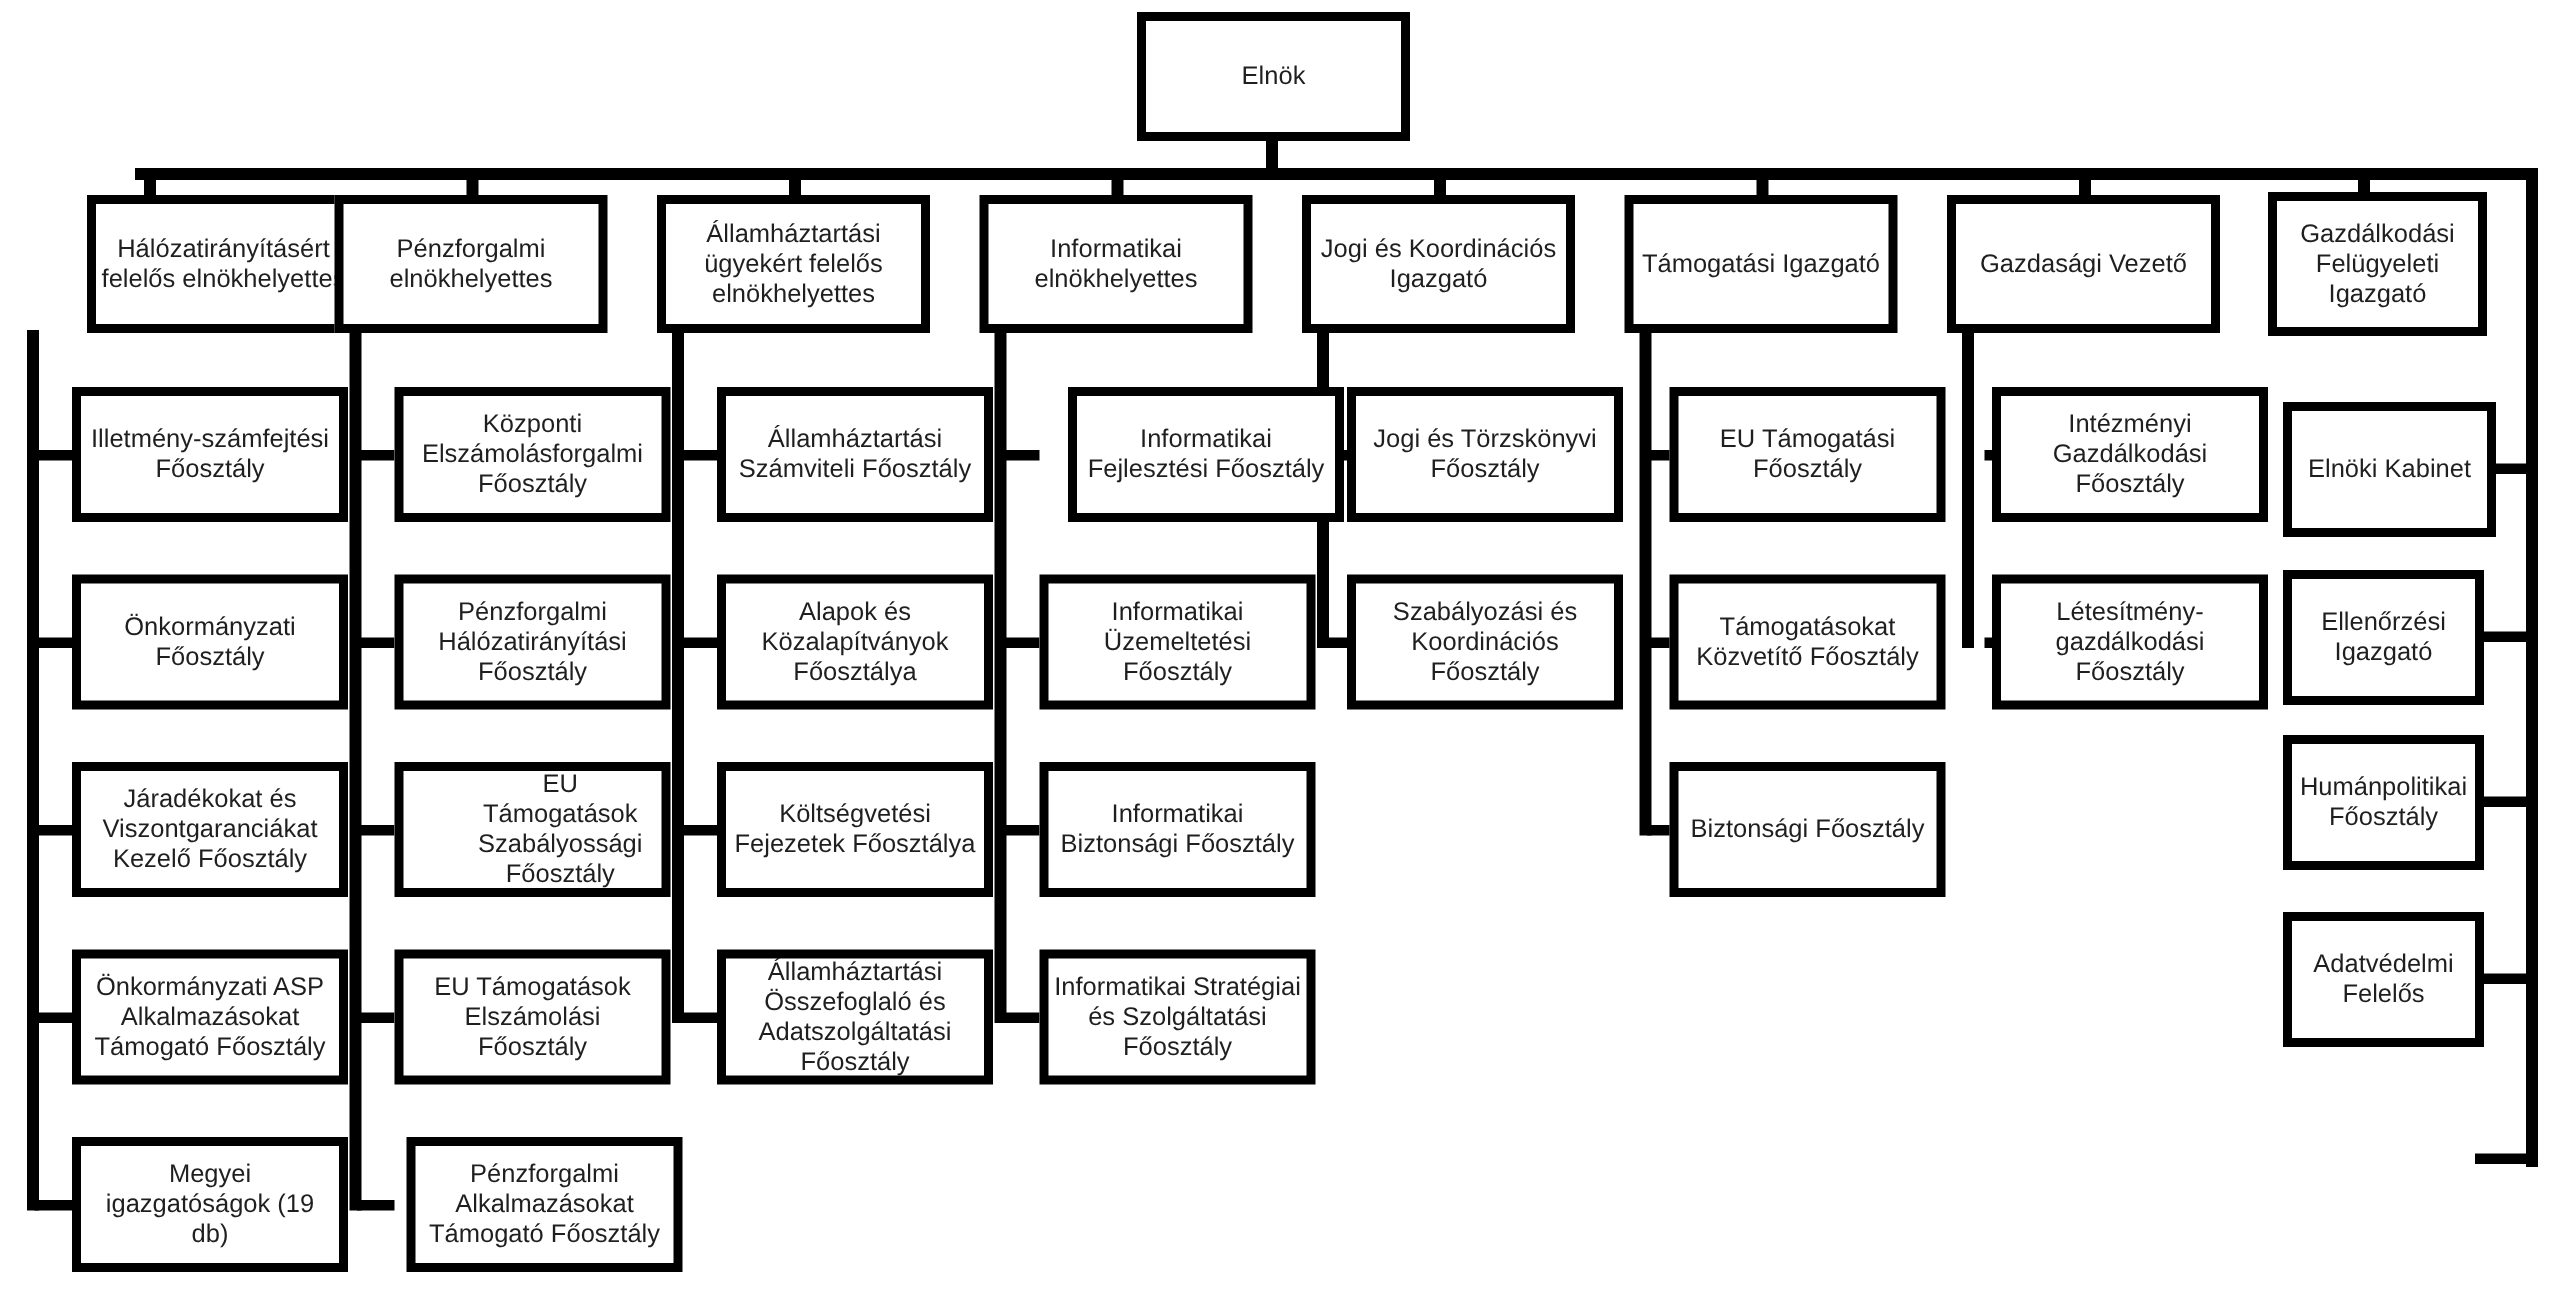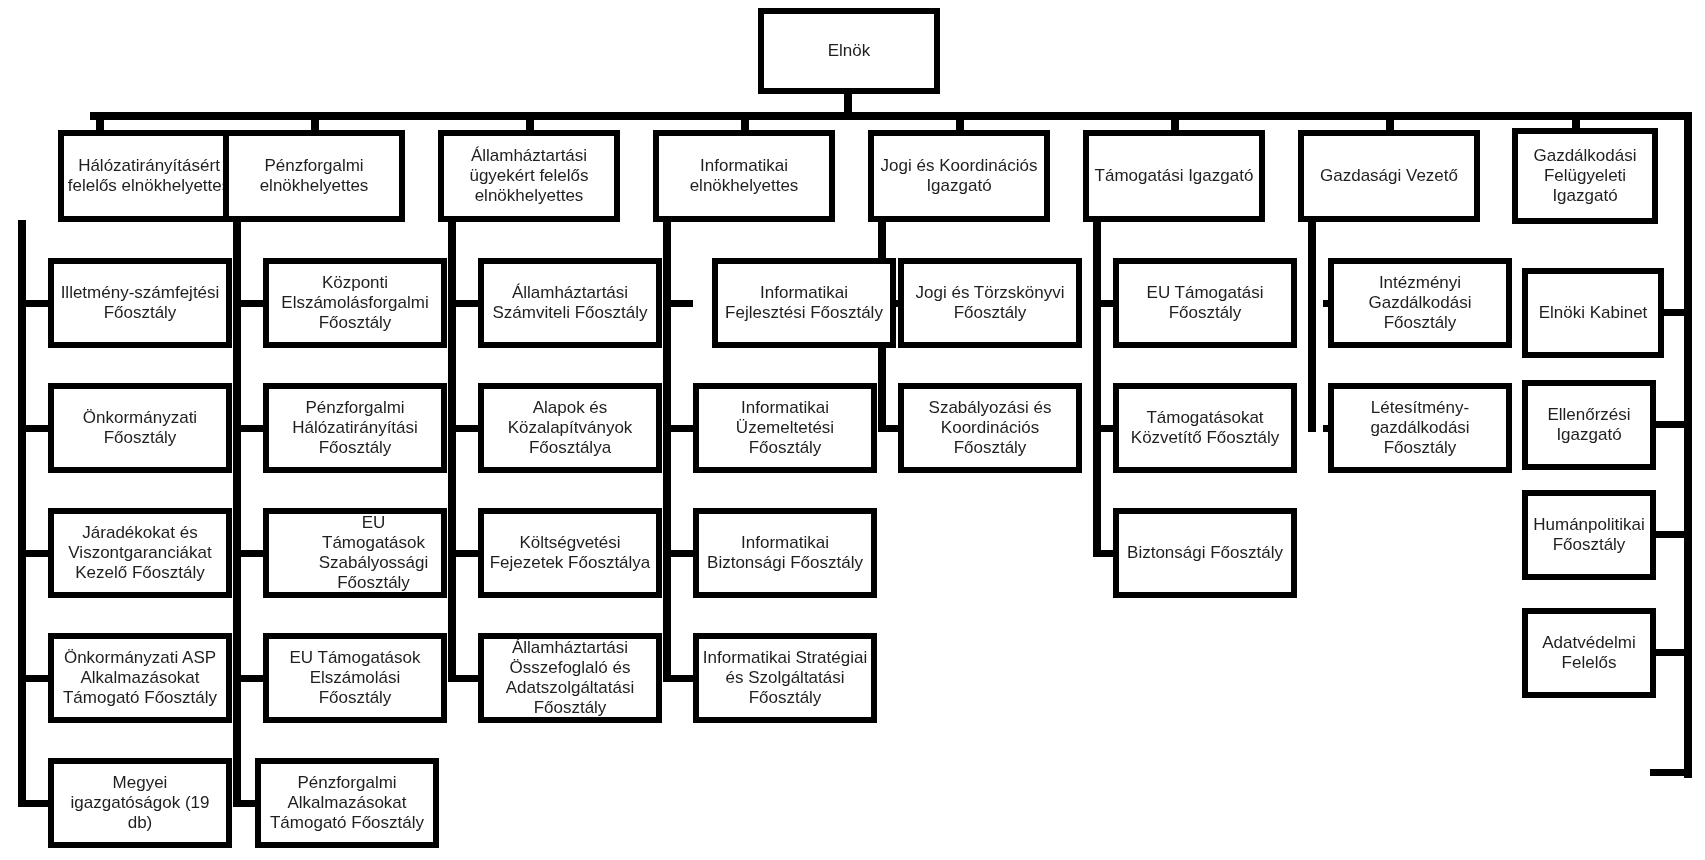--- a/index.html
+++ b/index.html
@@ -99,21 +99,21 @@
   <div class="box child r0" style="left:48px;">Illetmény-számfejtési Főosztály</div>
   <div class="box child r1" style="left:48px;">Önkormányzati Főosztály</div>
   <div class="box child r2" style="left:48px;">Járadékokat és Viszontgaranciákat Kezelő Főosztály</div>
   <div class="box child r3" style="left:48px;">Önkormányzati ASP Alkalmazásokat Támogató Főosztály</div>
   <div class="box child r4" style="left:48px;">Megyei igazgatóságok (19 db)</div>
 
   <div class="box child r0" style="left:263px;">Központi Elszámolásforgalmi Főosztály</div>
   <div class="box child r1" style="left:263px;">Pénzforgalmi Hálózatirányítási Főosztály</div>
   <div class="box child r2" style="left:263px;padding-left:40px;">EU Támogatások Szabályossági Főosztály</div>
   <div class="box child r3" style="left:263px;">EU Támogatások Elszámolási Főosztály</div>
-  <div class="box child r4" style="left:255px;">Pénzforgalmi Alkalmazásokat Támogató Főosztály</div>
+  <div class="box child r4" style="left:271px;">Pénzforgalmi Alkalmazásokat Támogató Főosztály</div>
 
   <div class="box child r0" style="left:478px;">Államháztartási Számviteli Főosztály</div>
   <div class="box child r1" style="left:478px;">Alapok és Közalapítványok Főosztálya</div>
   <div class="box child r2" style="left:478px;">Költségvetési Fejezetek Főosztálya</div>
   <div class="box child r3" style="left:478px;">Államháztartási Összefoglaló és Adatszolgáltatási Főosztály</div>
 
   <div class="box child r0" style="left:712px;">Informatikai Fejlesztési Főosztály</div>
   <div class="box child r1" style="left:693px;">Informatikai Üzemeltetési Főosztály</div>
   <div class="box child r2" style="left:693px;">Informatikai Biztonsági Főosztály</div>
   <div class="box child r3" style="left:693px;">Informatikai Stratégiai és Szolgáltatási Főosztály</div>

